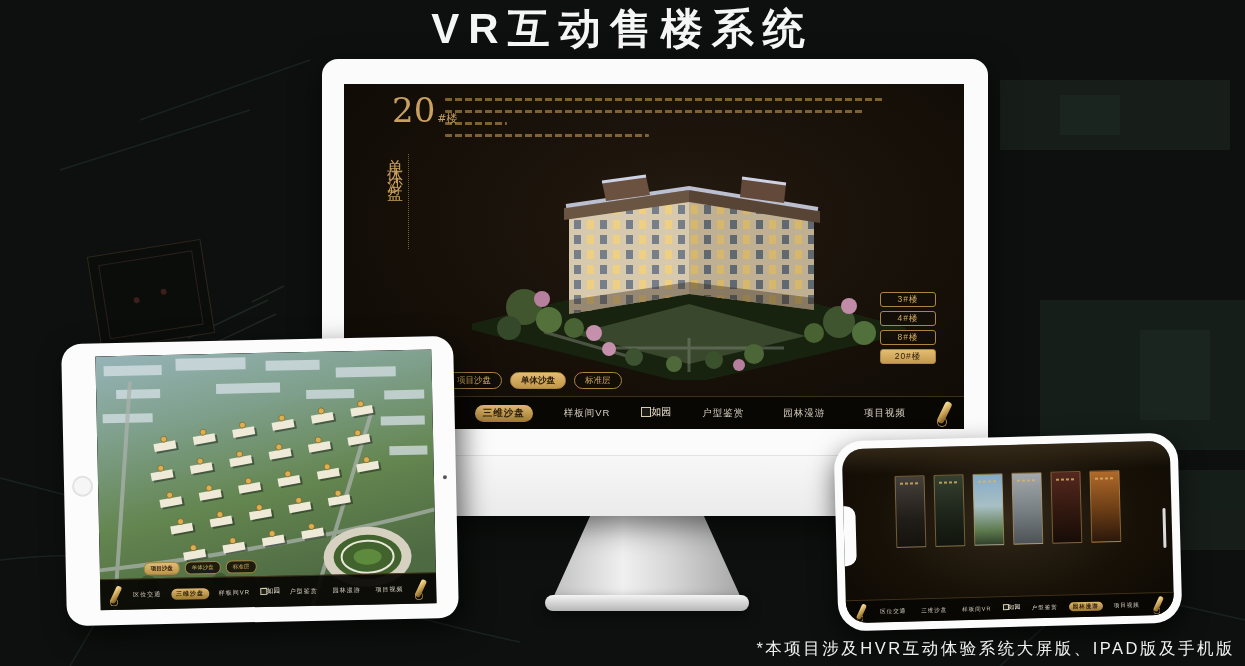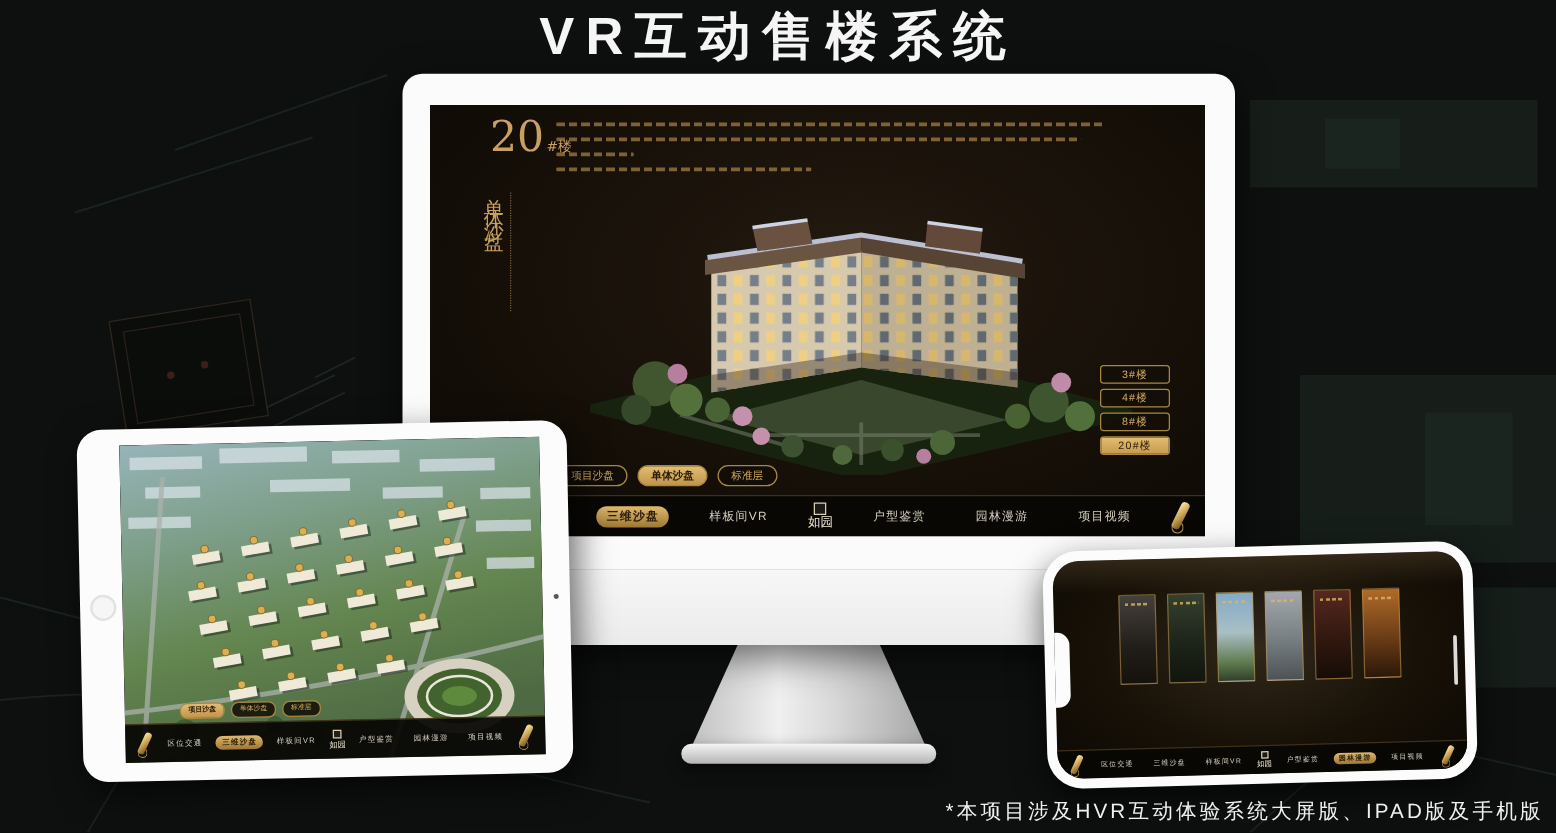--- a/index.html
+++ b/index.html
@@ -13,21 +13,21 @@
   .footnote{position:absolute;right:10px;top:638px;color:#f0f0f0;font-size:16.5px;
     letter-spacing:2.5px;z-index:6;}
 
   
   .navbar{position:absolute;left:0;right:0;bottom:0;display:flex;align-items:center;
     justify-content:space-between;background:rgba(9,7,4,.94);
     border-top:1px solid rgba(130,100,50,.45);z-index:3;}
   .nav-item{color:#d6cfc0;white-space:nowrap;letter-spacing:1px;}
   .nav-item.hl{background:linear-gradient(180deg,#e0b96d,#9d7834);color:#2b1d0a;
     border-radius:9px;font-weight:bold;}
-  .nav-logo{display:flex;flex-direction:column;align-items:center;color:#efe8d6;
+  .nav-logo{display:flex;color:#efe8d6;
     font-family:"DejaVu Serif",serif;line-height:1;}
   .seal{display:block;width:8px;height:8px;border:1px solid #d8cfae;margin:0 auto 2px;
     background:rgba(255,255,255,.08);}
   .scroll-icon{position:relative;flex:0 0 auto;width:15px;height:27px;}
   .s-bar{position:absolute;left:4px;top:1px;width:7px;height:23px;border-radius:3px;display:block;
     background:linear-gradient(115deg,#f3d98e 15%,#c49a4e 55%,#6e521f);transform:rotate(26deg);}
   .s-curl{position:absolute;left:0;bottom:0;width:8px;height:8px;border:1px solid #caa254;
     border-radius:50%;border-top-color:transparent;display:block;opacity:.85;}
   .pill{border:1px solid #a98743;color:#d2ab5e;border-radius:9px;text-align:center;
     background:rgba(18,13,7,.85);white-space:nowrap;}

